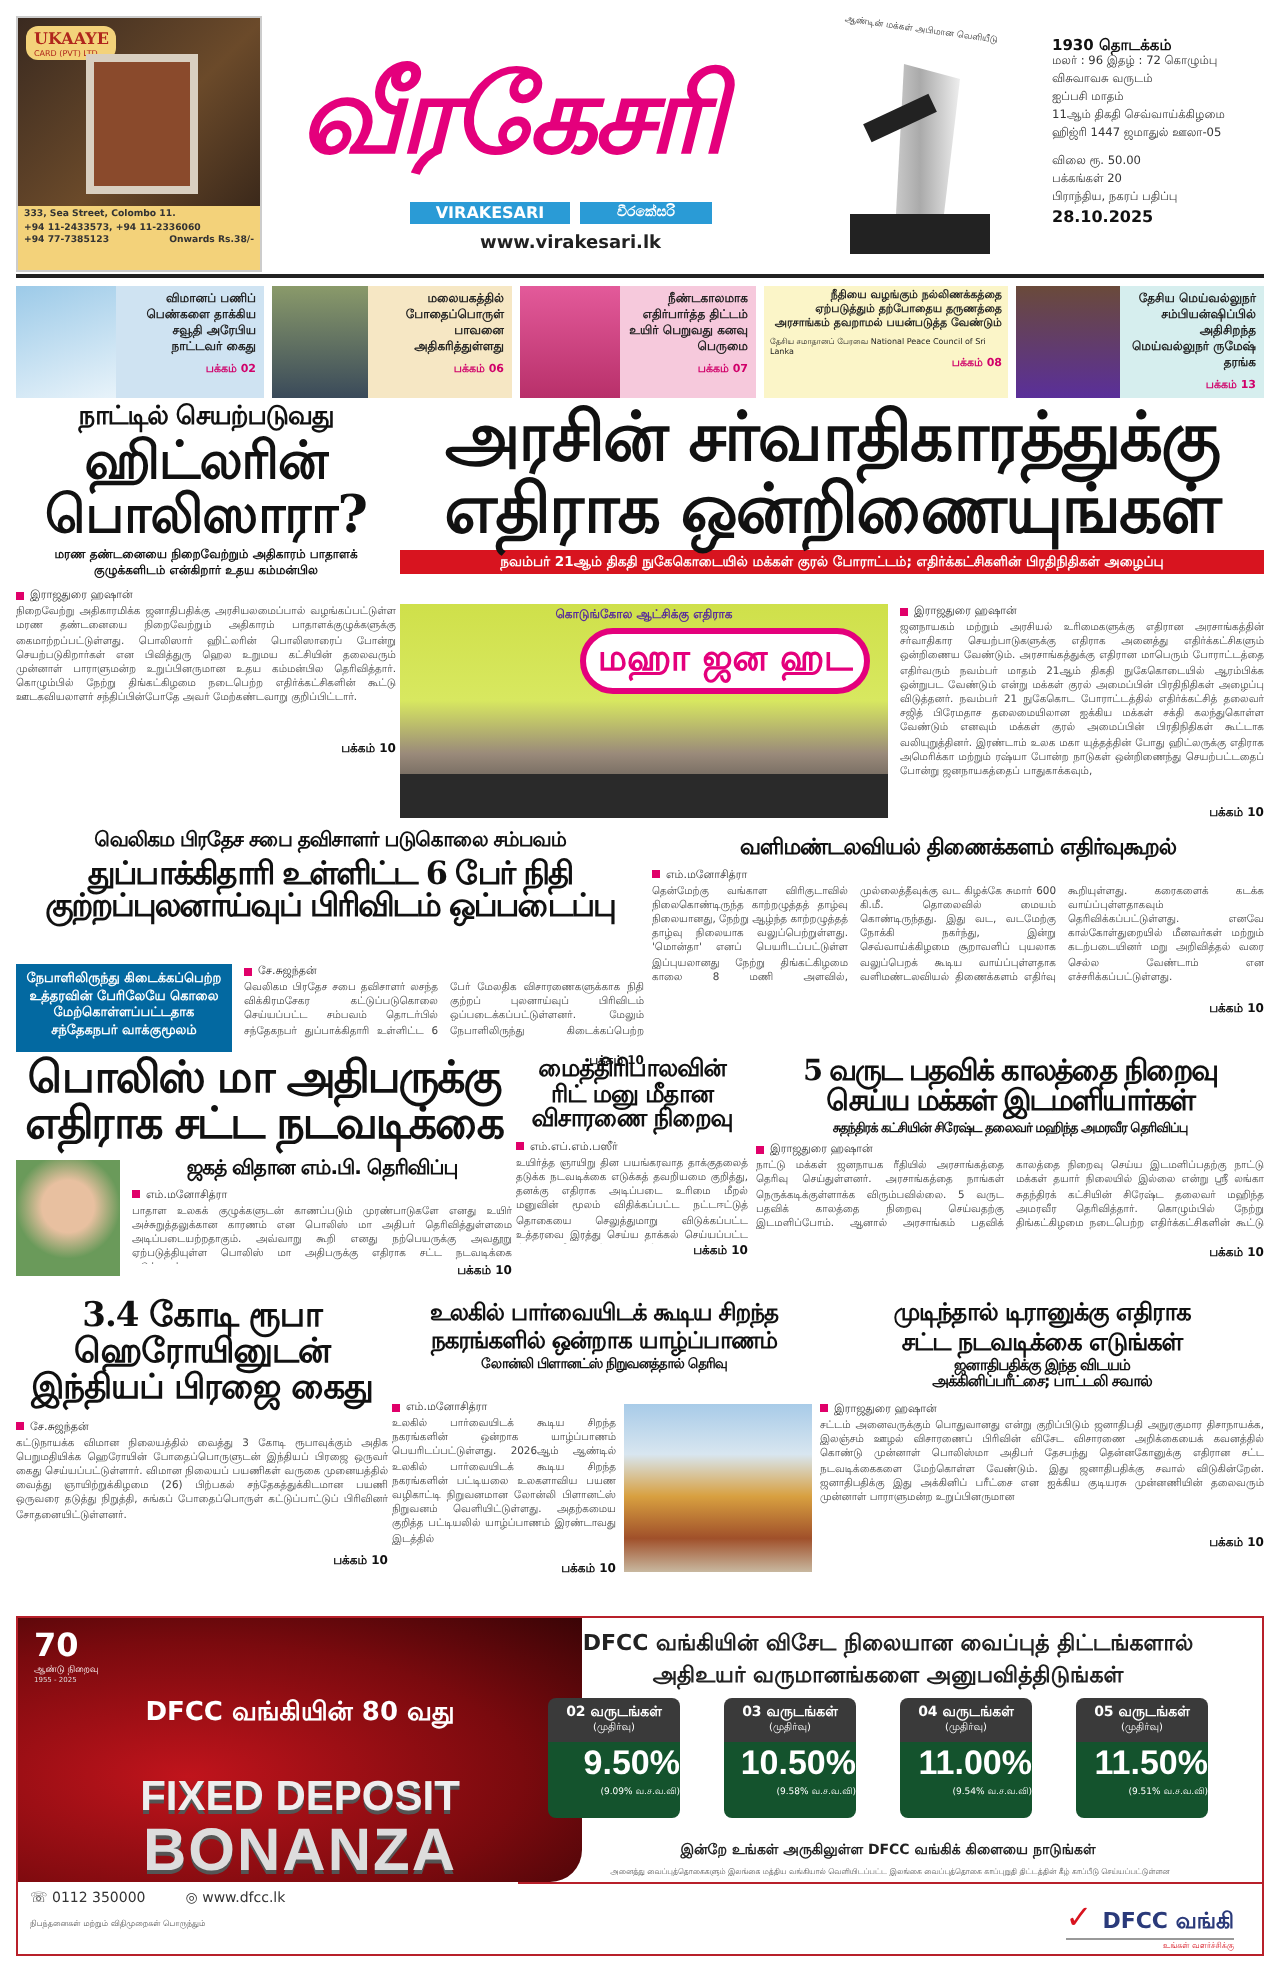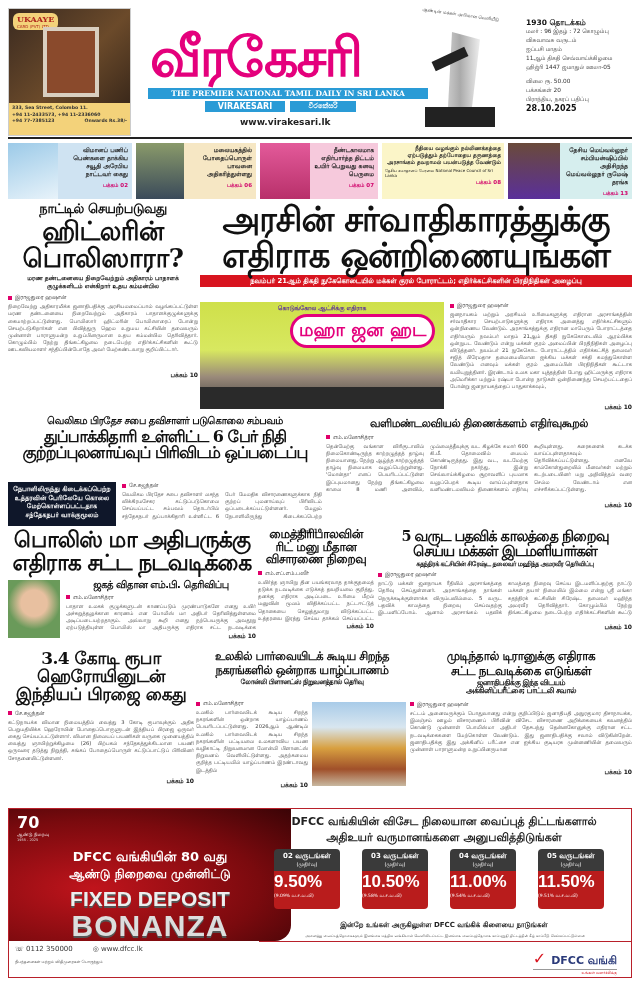--- a/index.html
+++ b/index.html
@@ -12,21 +12,21 @@
 .byline i{display:inline-block;width:4px;height:4px;background:#e0006a}
 .pg{font-size:6px;font-weight:bold;text-align:right;color:#111}
 .rule{background:#222;height:2px}
 .teaser{height:56px;display:flex;overflow:hidden}
 .teaser .img{width:55px;height:100%}
 .teaser .txt{flex:1;padding:3px 4px;font-size:6px;font-weight:bold;text-align:right;line-height:8px;color:#222}
 .teaser .tpg{font-size:5.5px;color:#d0006a;text-align:right;margin-top:3px}
 .rate{width:66px;height:60px;border-radius:4px;overflow:hidden;display:flex;flex-direction:column}
 .rate .top{background:#3a3a3a;color:#fff;height:22px;text-align:center;font-size:7px;font-weight:bold;padding-top:3px}
 .rate .top small{display:block;font-size:5px;font-weight:normal}
-.rate .bot{background:#b91c1c;color:#fff;flex:1;text-align:left}
+.rate .bot{background:#14532d;color:#fff;flex:1;text-align:right}
 .rate .bot b{font-size:17px;display:block;line-height:22px;font-family:"Liberation Sans",sans-serif}
 .rate .bot span{font-size:4.5px;display:block}
 </style>
 </head>
 <body>
 
 <div class="abs" style="left:0;top:0;width:640px;height:140px">
   <div class="abs" style="left:8px;top:8px;width:123px;height:128px;background:linear-gradient(135deg,#3a2a20,#6b4a2a 50%,#2a1d15);border:1px solid #ccc;">
     <div class="abs" style="left:4px;top:4px;background:#f3d27a;border-radius:6px;padding:1px 4px;">
       <div style="font-size:8px;font-weight:bold;color:#b0251c;font-family:'DejaVu Serif',serif">UKAAYE</div>
@@ -36,22 +36,21 @@
     <div class="abs" style="left:0;bottom:0;width:100%;height:32px;background:#f3d27a;padding:2px 3px;font-size:4.6px;line-height:6.5px;color:#333;font-weight:bold">
       <div>333, Sea Street, Colombo 11.</div>
       <div>+94 11-2433573, +94 11-2336060</div>
       <div style="display:flex;justify-content:space-between">
           <span>+94 77-7385123</span>
           <span>Onwards Rs.38/-</span>
         </div>
     </div>
   </div>
 
-  <div class="abs" style="left:150px;top:30px;width:280px;font-size:54px;font-weight:bold;color:#e4007c;line-height:56px;letter-spacing:-2px">வீரகேசரி</div>
-  <div class="abs" style="left:148px;top:88px;width:280px;height:11px;background:#2a9bd6;color:#fff;font-size:7.5px;font-weight:bold;text-align:center;line-height:11px;font-family:'DejaVu Serif',serif">THE PREMIER NATIONAL TAMIL DAILY IN SRI LANKA</div>
+  <div class="abs" style="left:150px;top:30px;width:280px;font-size:54px;font-weight:bold;font-style:italic;color:#e4007c;line-height:56px;letter-spacing:-2px">வீரகேசரி</div>
   <div class="abs" style="left:205px;top:101px;width:80px;height:11px;background:#2a9bd6;color:#fff;font-size:8px;font-weight:bold;text-align:center;line-height:11px">VIRAKESARI</div>
   <div class="abs" style="left:290px;top:101px;width:66px;height:11px;background:#2a9bd6;color:#fff;font-size:7px;font-weight:bold;text-align:center;line-height:11px">වීරකේසරි</div>
   <div class="abs" style="left:240px;top:117px;font-size:9px;font-weight:bold;color:#222">www.virakesari.lk</div>
 
   <div class="abs" style="left:420px;top:12px;width:90px;height:120px">
     <div class="abs" style="left:2px;top:0;font-size:4.5px;color:#333;transform:rotate(8deg)">ஆண்டின் மக்கள் அபிமான வெளியீடு</div>
     <div class="abs" style="left:20px;top:20px;width:40px;height:75px;background:linear-gradient(90deg,#ddd,#aaa,#eee);clip-path:polygon(30% 0,100% 10%,80% 100%,20% 100%)"></div>
     <div class="abs" style="left:12px;top:42px;width:36px;height:10px;background:#222;transform:rotate(-25deg)"></div>
     <div class="abs" style="left:5px;top:95px;width:70px;height:20px;background:#222"></div>
   </div>
@@ -139,21 +138,21 @@
       </div>
     <div class="body-txt" style="height:92px;overflow:hidden">ஜனநாயகம் மற்றும் அரசியல் உரிமைகளுக்கு எதிரான அரசாங்கத்தின் சர்வாதிகார செயற்பாடுகளுக்கு எதிராக அனைத்து எதிர்க்கட்சிகளும் ஒன்றிணைய வேண்டும். அரசாங்கத்துக்கு எதிரான மாபெரும் போராட்டத்தை எதிர்வரும் நவம்பர் மாதம் 21ஆம் திகதி நுகேகொடையில் ஆரம்பிக்க ஒன்றுபட வேண்டும் என்று மக்கள் குரல் அமைப்பின் பிரதிநிதிகள் அழைப்பு விடுத்தனர். நவம்பர் 21 நுகேகொட போராட்டத்தில் எதிர்க்கட்சித் தலைவர் சஜித் பிரேமதாச தலைமையிலான ஐக்கிய மக்கள் சக்தி கலந்துகொள்ள வேண்டும் எனவும் மக்கள் குரல் அமைப்பின் பிரதிநிதிகள் கூட்டாக வலியுறுத்தினர். இரண்டாம் உலக மகா யுத்தத்தின் போது ஹிட்லருக்கு எதிராக அமெரிக்கா மற்றும் ரஷ்யா போன்ற நாடுகள் ஒன்றிணைந்து செயற்பட்டதைப் போன்று ஜனநாயகத்தைப் பாதுகாக்கவும்,</div>
     <div class="pg">பக்கம் 10</div>
   </div>
 </div>
 
 <div class="abs" style="left:8px;top:416px;width:314px;height:110px">
   <div class="hl" style="font-size:10px">வெலிகம பிரதேச சபை தவிசாளர் படுகொலை சம்பவம்</div>
   <div class="hl serif" style="font-size:16px;margin-top:2px;letter-spacing:-1px">துப்பாக்கிதாரி உள்ளிட்ட 6 பேர் நிதி</div>
   <div class="hl serif" style="font-size:16px;letter-spacing:-1px">குற்றப்புலனாய்வுப் பிரிவிடம் ஒப்படைப்பு</div>
-  <div class="abs" style="left:0;top:66px;width:108px;height:44px;background:#0f172a;color:#fff;font-size:6.5px;font-weight:bold;line-height:8.5px;text-align:center;padding:3px">நேபாளிலிருந்து கிடைக்கப்பெற்ற உத்தரவின் பேரிலேயே கொலை மேற்கொள்ளப்பட்டதாக சந்தேகநபர் வாக்குமூலம்</div>
+  <div class="abs" style="left:0;top:66px;width:108px;height:44px;background:#0369a1;color:#fff;font-size:6.5px;font-weight:bold;line-height:8.5px;text-align:center;padding:3px">நேபாளிலிருந்து கிடைக்கப்பெற்ற உத்தரவின் பேரிலேயே கொலை மேற்கொள்ளப்பட்டதாக சந்தேகநபர் வாக்குமூலம்</div>
   <div class="abs" style="left:114px;top:66px;width:200px">
     <div class="byline">
         <i></i>
         <span>சே.சுஜந்தன்</span>
       </div>
     <div class="body-txt" style="column-count:2;column-gap:6px;height:36px;overflow:hidden">வெலிகம பிரதேச சபை தவிசாளர் லசந்த விக்கிரமசேகர கட்டுப்படுகொலை செய்யப்பட்ட சம்பவம் தொடர்பில் சந்தேகநபர் துப்பாக்கிதாரி உள்ளிட்ட 6 பேர் மேலதிக விசாரணைகளுக்காக நிதி குற்றப் புலனாய்வுப் பிரிவிடம் ஒப்படைக்கப்பட்டுள்ளனர். மேலும் நேபாளிலிருந்து கிடைக்கப்பெற்ற உத்தரவின் அடிப்படையிலேயே இந்தக் கொலை இடம்பெற்றுள்ளதாகவும்</div>
     <div class="pg">பக்கம் 10</div>
   </div>
 </div>
 
@@ -255,21 +254,20 @@
 </div>
 
 <div class="abs" style="left:8px;top:808px;width:624px;height:170px;border:1px solid #b8202a;background:#fff">
   <div class="abs" style="left:0;top:0;width:282px;height:132px;background:radial-gradient(ellipse at 30% 60%,#c0141c,#7a0a0e 60%,#3a0406);border-bottom-right-radius:16px">
     <div class="abs" style="left:8px;top:4px;color:#fff">
       <span style="font-size:16px;font-weight:bold">70</span>
       <div style="font-size:4.5px">ஆண்டு நிறைவு</div>
       <div style="font-size:3.5px;color:#ddd">1955 - 2025</div>
     </div>
     <div class="abs" style="left:0;top:40px;width:100%;text-align:center;color:#fff;font-size:13px;font-weight:bold">DFCC வங்கியின் 80 வது</div>
-    <div class="abs" style="left:0;top:58px;width:100%;text-align:center;color:#fff;font-size:12px;font-weight:bold">ஆண்டு நிறைவை முன்னிட்டு</div>
     <div class="abs" style="left:0;top:78px;width:100%;text-align:center;color:#eee;font-size:21px;font-weight:bold;font-family:'Liberation Sans',sans-serif;text-shadow:0 2px 0 #555">FIXED DEPOSIT</div>
     <div class="abs" style="left:0;top:100px;width:100%;text-align:center;color:#ddd;font-size:30px;font-weight:bold;font-family:'Liberation Sans',sans-serif;text-shadow:0 2px 0 #555;letter-spacing:1px">BONANZA</div>
   </div>
   <div class="abs" style="left:6px;top:136px;font-size:7px;color:#333;display:flex;gap:20px">
     <span>☏ <span>0112 350000</span></span>
     <span>◎ <span>www.dfcc.lk</span></span>
   </div>
   <div class="abs" style="left:6px;top:150px;width:200px;font-size:4px;color:#555">நிபந்தனைகள் மற்றும் விதிமுறைகள் பொருந்தும்</div>
 
   <div class="abs" style="left:250px;top:6px;width:370px;text-align:center;font-size:11px;font-weight:bold;color:#222">DFCC வங்கியின் விசேட நிலையான வைப்புத் திட்டங்களால்</div>

